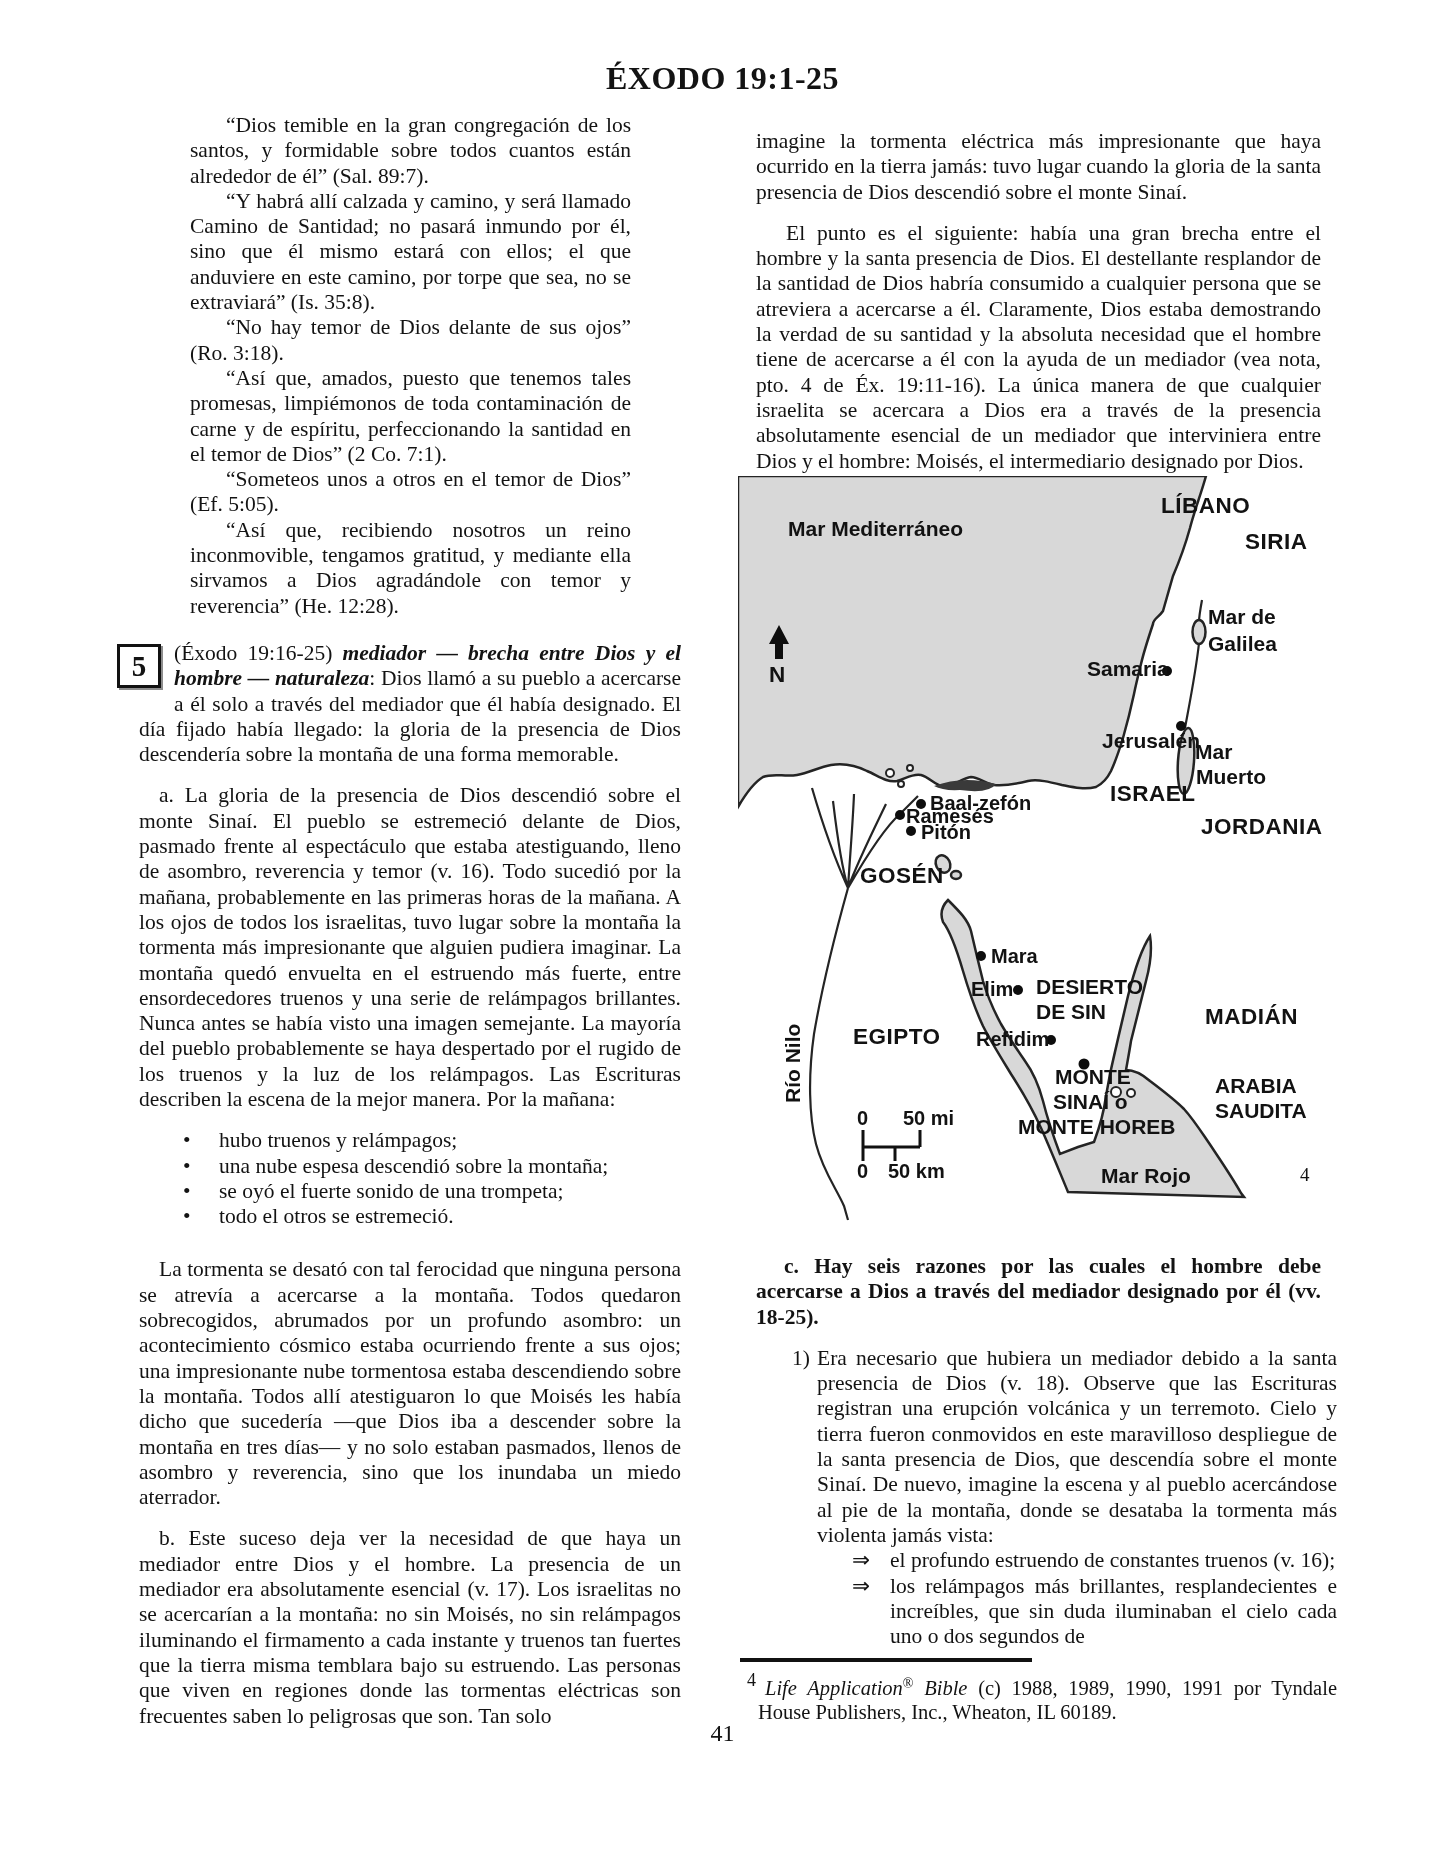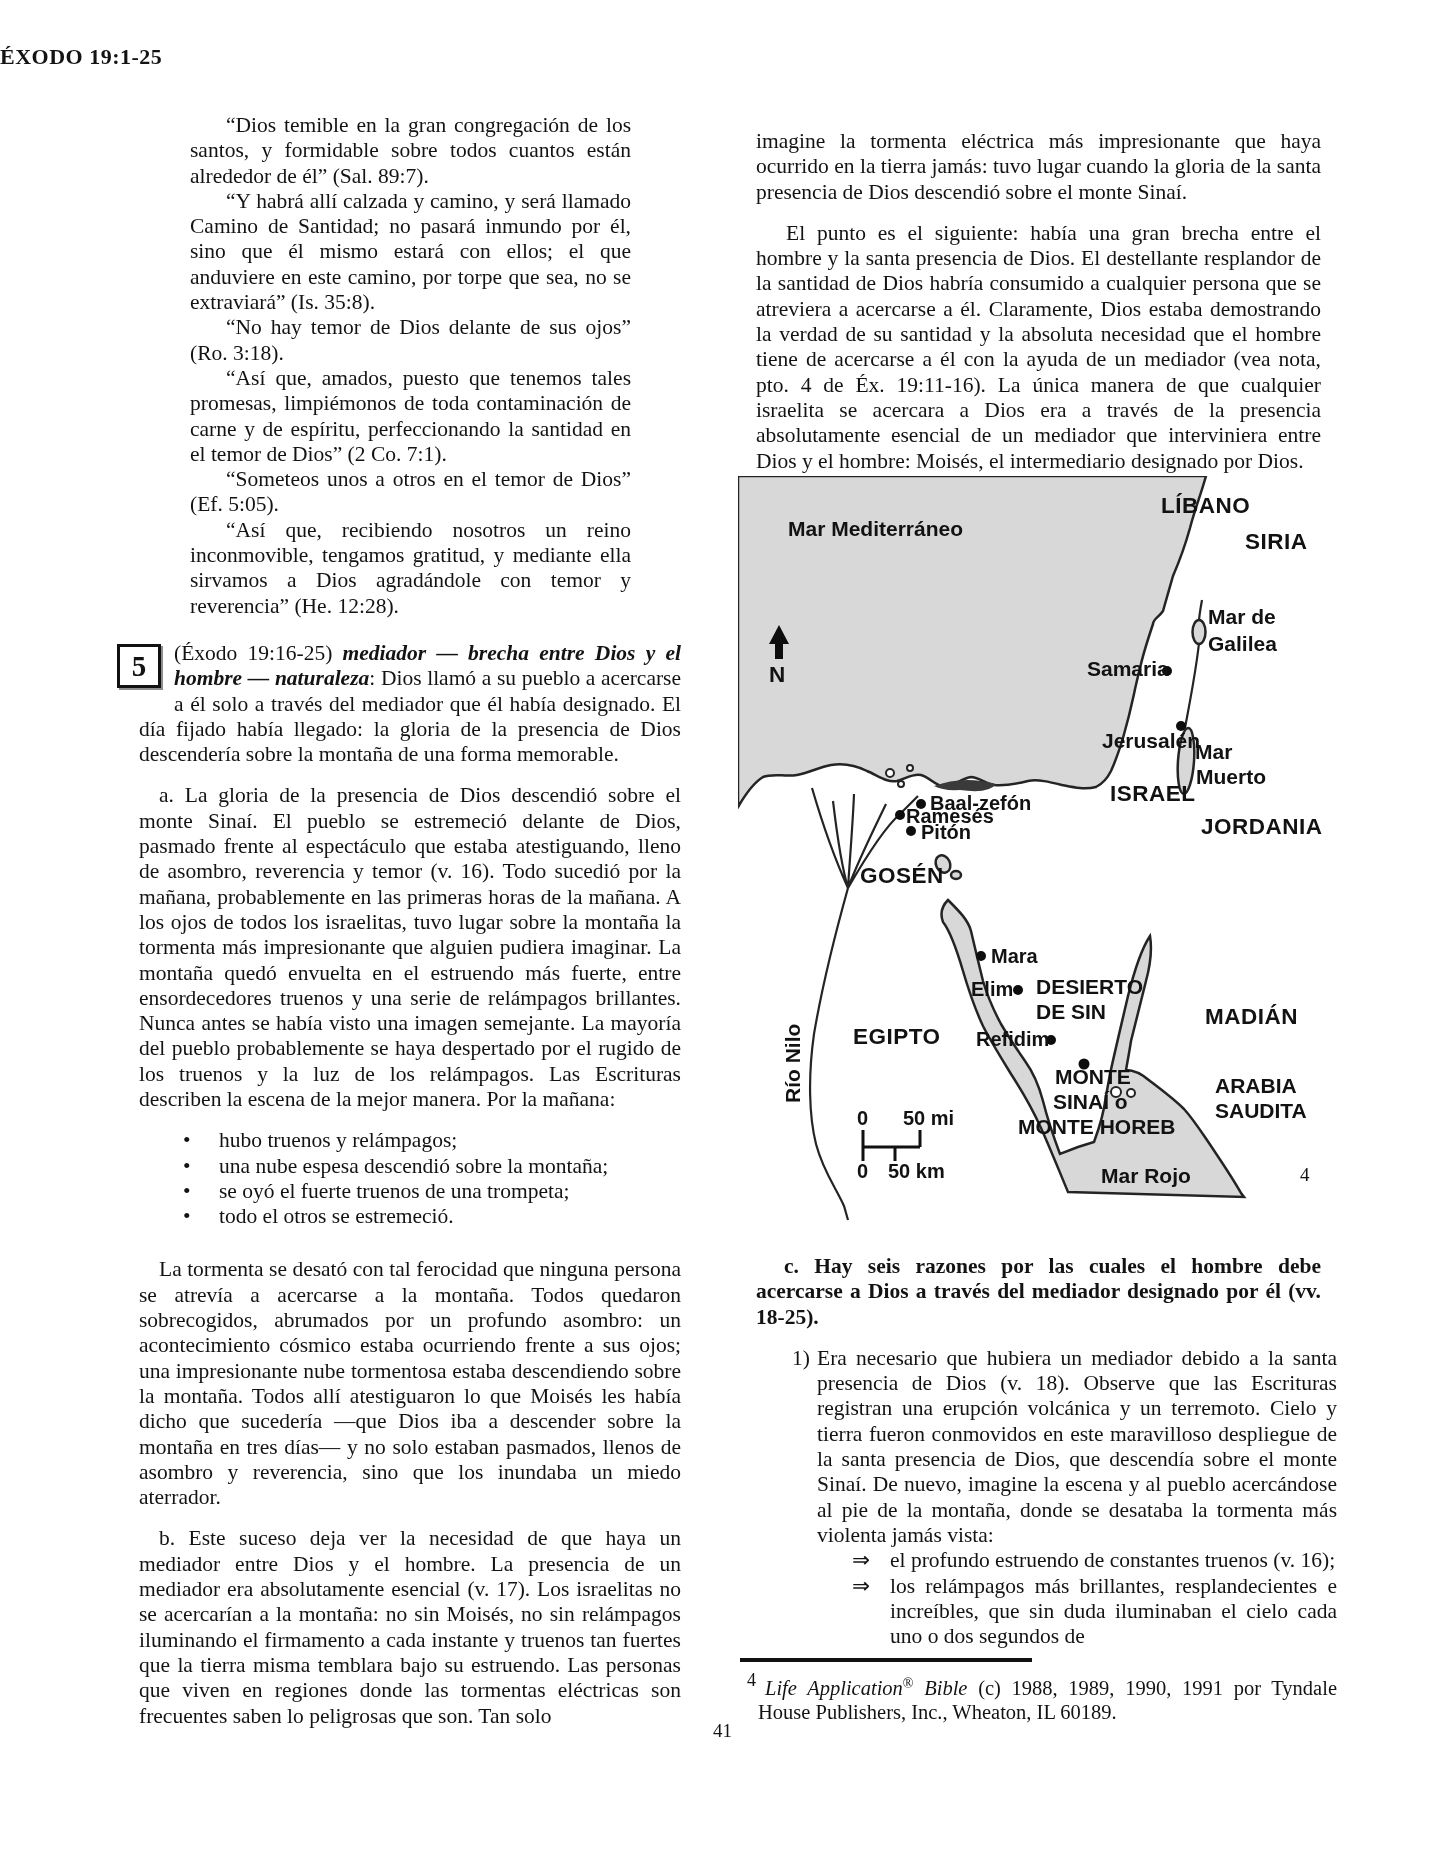--- a/index.html
+++ b/index.html
@@ -1,19 +1,19 @@
 <!DOCTYPE html>
 <html lang="es"><head>
 <meta charset="utf-8">
 <style>
   html,body{margin:0;padding:0;background:#ffffff;}
   .page{position:relative;width:1445px;height:1861px;background:#fff;overflow:hidden;
         font-family:"Liberation Serif",serif;color:#131313;hyphens:auto;}
-  .title{position:absolute;top:44px;left:0;right:0;text-align:left;
-         font-weight:bold;font-size:22px;letter-spacing:.5px;}
+  .title{position:absolute;top:60px;left:0;right:0;text-align:center;
+         font-weight:bold;font-size:32px;letter-spacing:.5px;}
   .col{position:absolute;font-size:21.5px;line-height:25.3px;text-align:justify;}
   .col-left{left:123px;top:113px;width:574px;}
   .rc-top{left:740px;top:113px;width:597px;}
   .rc-bottom{left:740px;top:1238px;width:597px;}
   .quote{font-weight:normal;margin:0 66px 0 67px;text-indent:36px;}
   p{margin:16px;}
   .para{text-indent:20px;}
   .para-r{text-indent:30px;}
   .section-head{margin-top:22px;}
   .sec-box{float:left;width:38px;height:38px;border:3px solid #111;box-shadow:2px 2px 0 #8d8d8d;
@@ -39,21 +39,21 @@
   .island{fill:#ffffff;stroke:#242424;stroke-width:2;}
   .lagoon{fill:#3a3a3a;}
   .scaleline{stroke:#111;stroke-width:3;fill:none;}
   .north{fill:#0d0d0d;}
   .footnote{position:absolute;left:740px;top:1658px;width:597px;font-size:20.5px;line-height:24px;text-align:justify;}
   .fn-rule{width:292px;border-top:4px solid #111;margin-bottom:10px;}
   .fn-body{position:relative;padding-left:18px;text-indent:7px;}
   .fn-mark{position:absolute;left:0;top:-4px;font-size:18px;}
   .sup{font-size:14px;vertical-align:7px;}
   .it{font-style:italic;}
-  .pageno{position:absolute;top:1720px;left:0;right:0;text-align:center;font-size:19px;}
+  .pageno{position:absolute;top:1720px;left:0;right:0;text-align:center;font-size:24px;}
 </style>
 </head>
 <body>
 
 <div class="page">
 
   <div class="title">ÉXODO 19:1-25</div>
 
   <div class="col col-left">
     <p class="quote">“Dios temible en la gran congregación de los santos, y formidable sobre todos cuantos están alrededor de él” (Sal. 89:7).</p>
@@ -75,21 +75,21 @@
     <div class="bullet-item">
       <span class="bullet-mark">•</span>
       <span>hubo truenos y relámpagos;</span>
     </div>
     <div class="bullet-item">
       <span class="bullet-mark">•</span>
       <span>una nube espesa descendió sobre la montaña;</span>
     </div>
     <div class="bullet-item">
       <span class="bullet-mark">•</span>
-      <span>se oyó el fuerte truenos de una trompeta;</span>
+      <span>se oyó el fuerte sonido de una trompeta;</span>
     </div>
     <div class="bullet-item">
       <span class="bullet-mark">•</span>
       <span>todo el otros se estremeció.</span>
     </div>
 
     <div class="gap"></div>
     <p class="para">La tormenta se desató con tal ferocidad que ninguna persona se atrevía a acercarse a la montaña. Todos quedaron sobrecogidos, abrumados por un profundo asombro: un acontecimiento cósmico estaba ocurriendo frente a sus ojos; una impresionante nube tormentosa estaba descendiendo sobre la montaña. Todos allí atestiguaron lo que Moisés les había dicho que sucedería —que Dios iba a descender sobre la montaña en tres días— y no solo estaban pasmados, llenos de asombro y reverencia, sino que los inundaba un miedo aterrador.</p>
     <p class="para">b. Este suceso deja ver la necesidad de que haya un mediador entre Dios y el hombre. La presencia de un mediador era absolutamente esencial (v. 17). Los israelitas no se acercarían a la montaña: no sin Moisés, no sin relámpagos iluminando el firmamento a cada instante y truenos tan fuertes que la tierra misma temblara bajo su estruendo. Las personas que viven en regiones donde las tormentas eléctricas son frecuentes saben lo peligrosas que son. Tan solo</p>
   </div>

